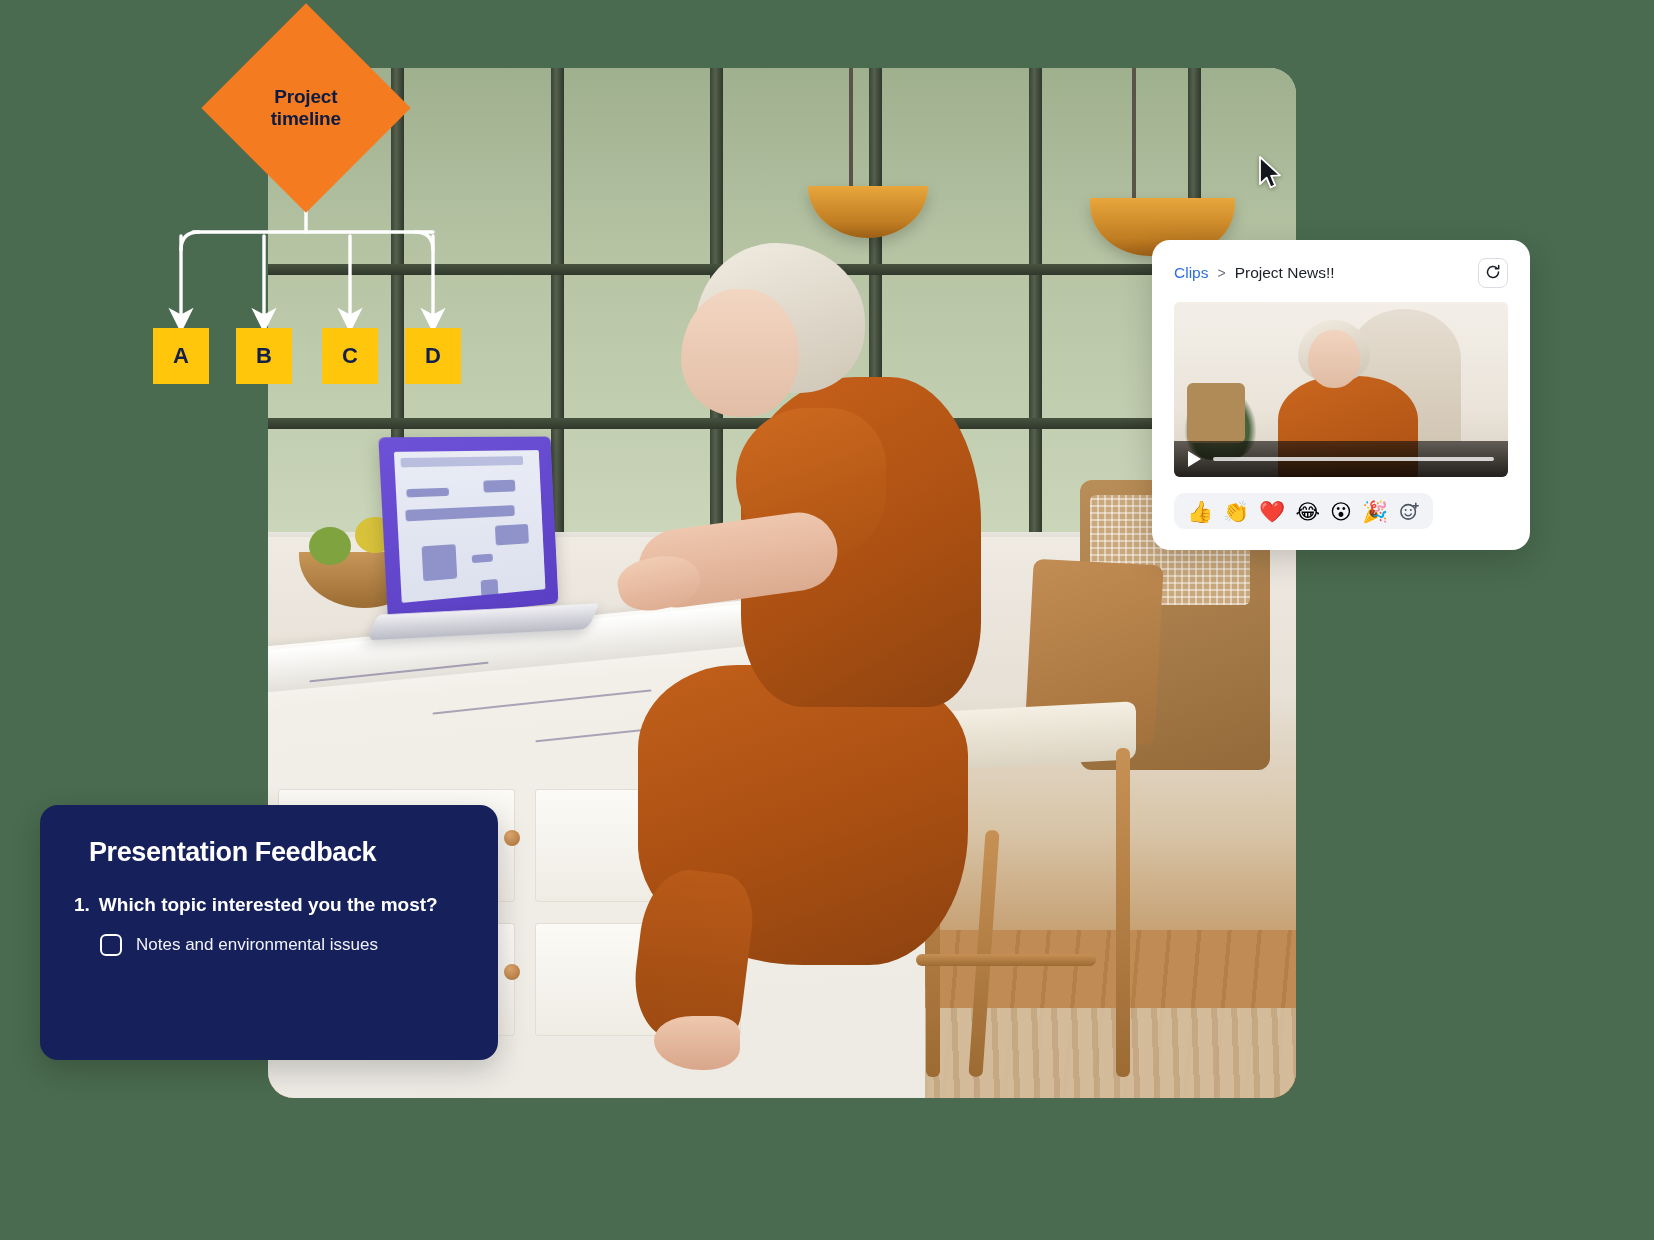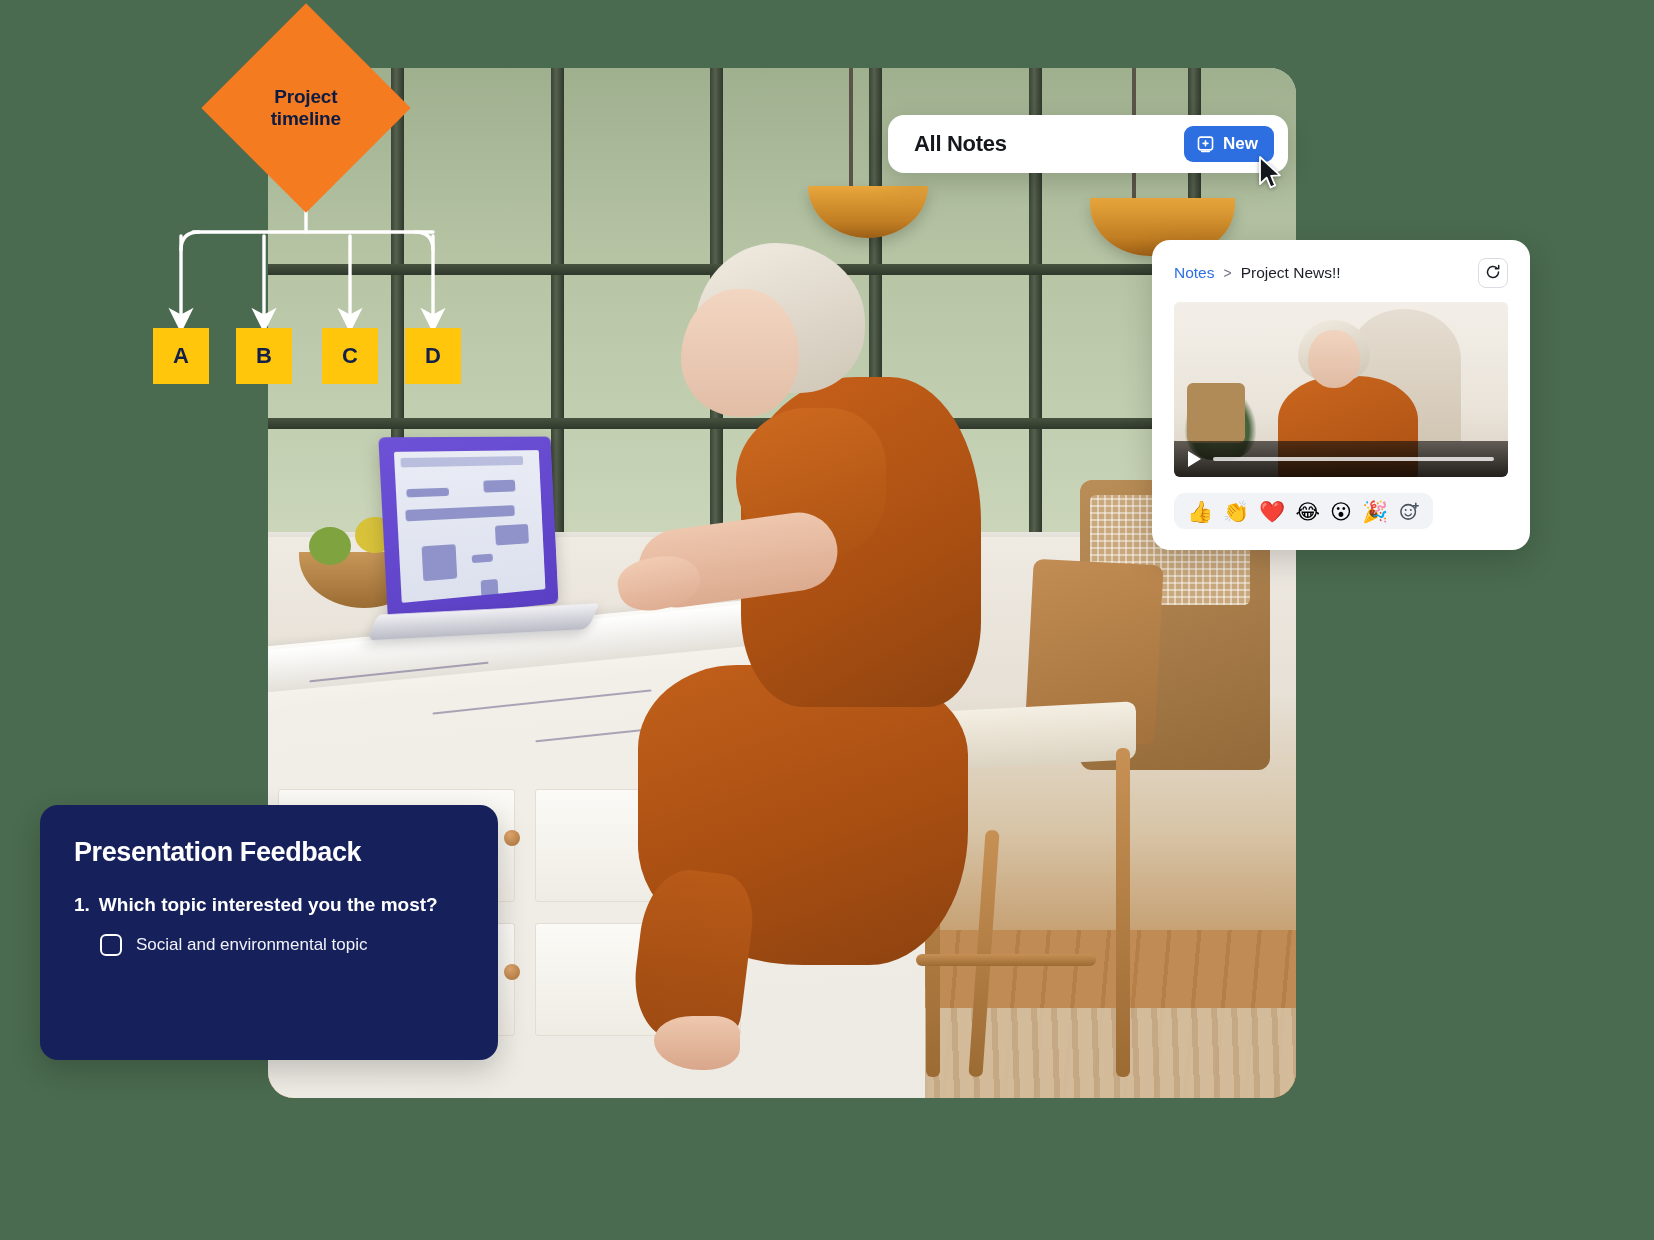--- a/index.html
+++ b/index.html
@@ -360,21 +360,21 @@
   }
 
   
   .fb-card {
     position:absolute; left:40px; top:805px; width:458px; height:255px;
     background:#16215c; border-radius:18px;
     padding: 32px 34px;
     box-shadow: 0 10px 30px rgba(0,0,0,.2);
   }
   .fb-title {
-    color:#fff; font-size:27px; font-weight:700; letter-spacing:-.4px;
+    color:#fff; font-size:27px; font-weight:700; letter-spacing:-.4px;margin-left:15px;
   }
   .fb-q {
     color:#fff; font-size:19px; font-weight:700; margin-top:26px;
     display:flex; gap:9px;
   }
   .fb-opt {
     display:flex; align-items:center; gap:14px; margin-top:18px; padding-left:26px;
   }
   .fb-box {
     width:22px; height:22px; border:2px solid #fff; border-radius:6px; flex:none;
@@ -504,41 +504,28 @@
   <div class="node" style="left:236px; top:328px;">
     <span>B</span>
   </div>
   <div class="node" style="left:322px; top:328px;">
     <span>C</span>
   </div>
   <div class="node" style="left:405px; top:328px;">
     <span>D</span>
   </div>
 
-  <div class="notes-card">
-    <div class="notes-title">All Notes</div>
-    <button class="new-btn">
-      <span>
-        <svg width="19" height="19" viewBox="0 0 20 20" fill="none">
-          <rect x="2.6" y="2.2" width="14.8" height="13.4" rx="2.4" stroke="#ffffff" stroke-width="1.7"></rect>
-          <path d="M10 6.2v5.2M7.4 8.8h5.2" stroke="#ffffff" stroke-width="1.7" stroke-linecap="round"></path>
-          <path d="M6 17.4h8" stroke="#ffffff" stroke-width="1.7" stroke-linecap="round"></path>
-        </svg>
-      </span>
-      <span>New</span>
-    </button>
-  </div>
 
   <svg class="cursor" viewBox="0 0 26 34">
     <path d="M2,1 L2,28 L8.6,21.6 L12.6,31.4 L17.2,29.4 L13.2,19.9 L22,19.3 Z" fill="#13171d" stroke="#ffffff" stroke-width="1.8" stroke-linejoin="round"></path>
   </svg>
 
   <div class="clips-card">
     <div class="clips-head">
-      <span class="crumb-link">Notes</span>
+      <span class="crumb-link">Clips</span>
       <span class="crumb-sep">&gt;</span>
       <span class="crumb-cur">Project News!!</span>
       <button class="refresh-btn">
         <span>
           <svg width="16" height="16" viewBox="0 0 18 18" fill="none">
             <path d="M15.2,9a6.2,6.2 0 1 1-1.9-4.45" stroke="#1b1f27" stroke-width="1.7" stroke-linecap="round"></path>
             <path d="M15.4,1.6 L15.4,5.3 L11.7,5.3" stroke="#1b1f27" stroke-width="1.7" stroke-linecap="round" stroke-linejoin="round"></path>
           </svg>
         </span>
       </button>
@@ -580,17 +567,17 @@
   <div class="fb-card">
     <div class="fb-title">Presentation Feedback</div>
 
     <div class="fb-q">
       <span>1.</span>
       <span>Which topic interested you the most?</span>
     </div>
 
     <label class="fb-opt">
       <span class="fb-box"></span>
-      <span class="fb-opt-label">Social and environmental topic</span>
+      <span class="fb-opt-label">Notes and environmental issues</span>
     </label>
   </div>
 
 </div>
 
 </body></html>

